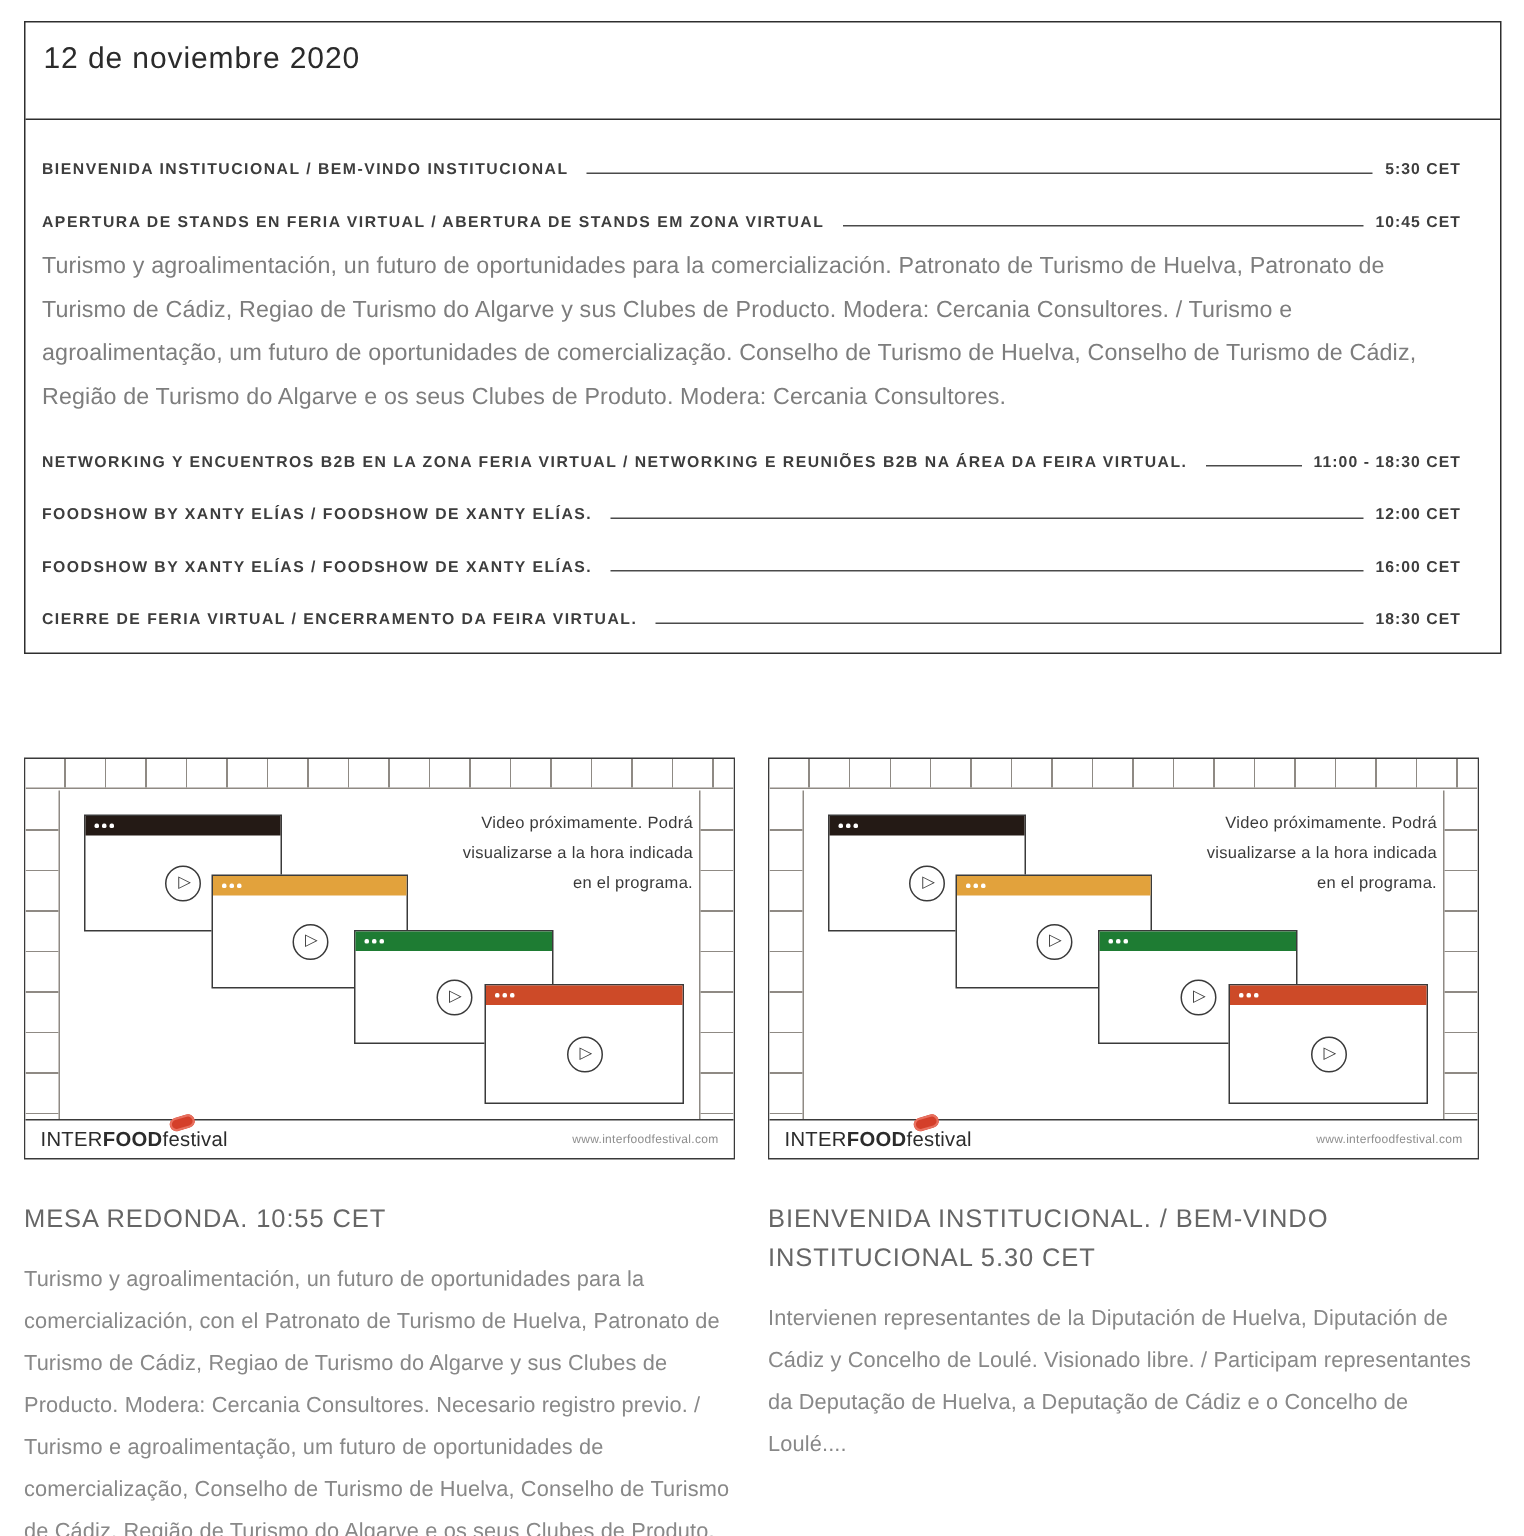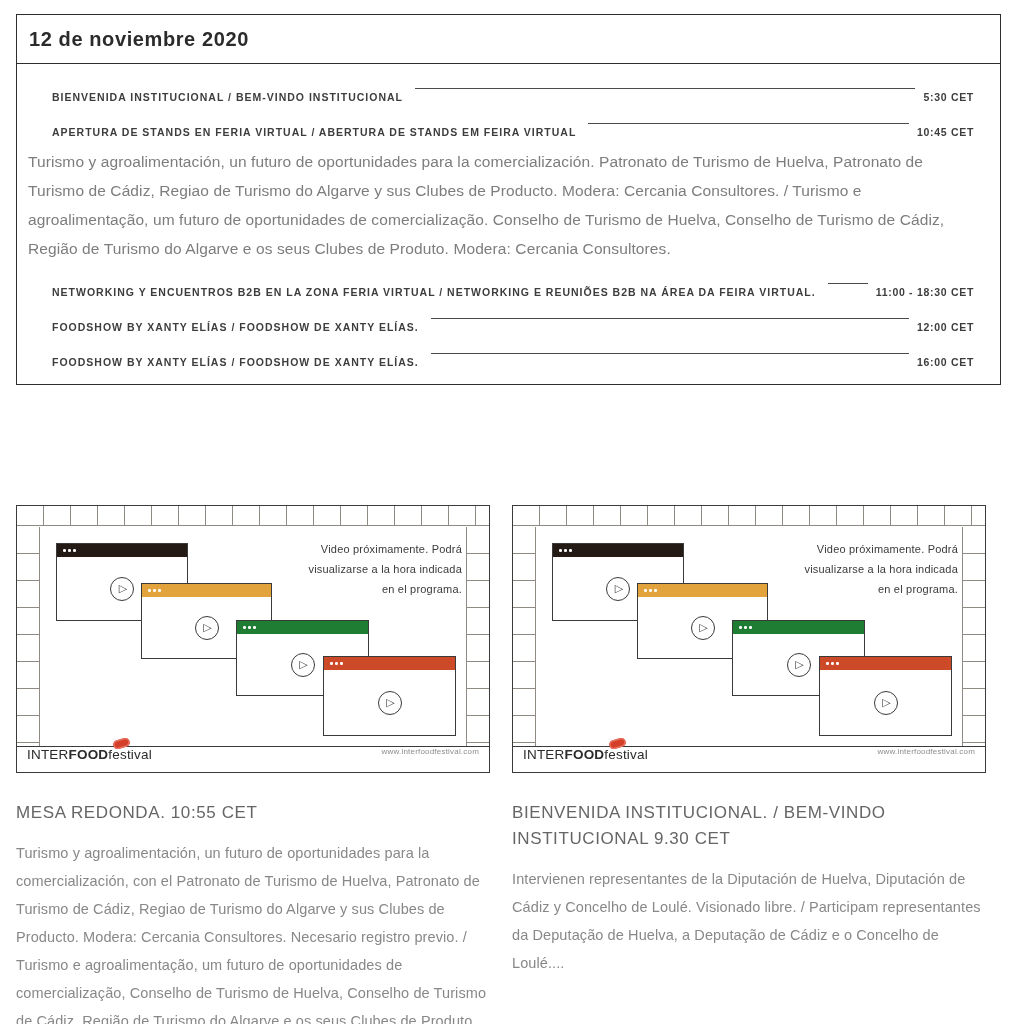--- a/index.html
+++ b/index.html
@@ -8,25 +8,25 @@
     position:relative; width:1016px; height:1024px; margin:0 auto;
     background:#ffffff; font-family:"Liberation Sans", sans-serif; overflow:hidden;
   }
 
   
   .sched-box {
     position:absolute; left:16px; top:14px; width:985px;
     border:1.5px solid #2e2e2e; background:#fff;
   }
   .sched-header {
-    padding:13px 12px 12px; border-bottom:1.5px solid #2e2e2e;
-    font-size:20px; font-weight:bold; letter-spacing:0.6px; color:#2b2b2b;
+    padding:13px 12px 28px; border-bottom:1.5px solid #2e2e2e;
+    font-size:20px; font-weight:normal; letter-spacing:0.6px; color:#2b2b2b;
   }
   .sched-body { padding:4px 26px 16px 11px; }
-  .sched-row { display:flex; align-items:flex-start; margin-top:23px;margin-left:24px; }
+  .sched-row { display:flex; align-items:flex-end; margin-top:23px; }
   .sched-row .lbl {
     font-size:10.5px; font-weight:bold; letter-spacing:1px; color:#3d3d3d;
     white-space:nowrap;
   }
   .leader { flex:1; border-bottom:1px solid #4a4a4a; margin:0 8px 0 12px; transform:translateY(-3px); min-width:20px; }
   .sched-row .tm {
     font-size:10.5px; font-weight:bold; letter-spacing:0.7px; color:#3d3d3d;
     white-space:nowrap;
   }
   .sched-desc {
@@ -74,21 +74,21 @@
   .win3 { left:219px; top:114px; width:133px; height:76px; }
   .win4 { left:306px; top:150px; width:133px; height:80px; }
 
   .notice {
     position:absolute; top:33px; right:27px; width:168px; text-align:right;
     font-size:11px; font-weight:normal; color:#3a3a3a; line-height:20px; letter-spacing:0.2px;
   }
 
   .logo-band {
     height:26px; border-top:1.5px solid #3a3a3a; background:#fff;
-    display:flex; justify-content:space-between; padding:0 10px;
+    display:flex; align-items:center; justify-content:space-between; padding:0 10px;
   }
   .logo { position:relative; font-size:13.5px; color:#2b2b2b; letter-spacing:0.2px; white-space:nowrap; }
   .logo b { font-weight:bold; }
   .logo-badge {
     position:absolute; top:-8px; left:86px; width:17px; height:9px;
     background:#d43f2a; border-radius:5px; transform:rotate(-16deg);
     box-shadow:inset 0 0 0 1.5px #e8705f;
   }
   .site-url { font-size:8px; color:#8d8d8d; letter-spacing:0.2px; }
 
@@ -110,21 +110,21 @@
     <div class="sched-header">12 de noviembre 2020</div>
     <div class="sched-body">
 
       <div class="sched-row">
         <span class="lbl">BIENVENIDA INSTITUCIONAL / BEM-VINDO INSTITUCIONAL</span>
         <span class="leader"></span>
         <span class="tm">5:30 CET</span>
       </div>
 
       <div class="sched-row">
-        <span class="lbl">APERTURA DE STANDS EN FERIA VIRTUAL / ABERTURA DE STANDS EM FEIRA VIRTUAL</span>
+        <span class="lbl">APERTURA DE STANDS EN FERIA VIRTUAL / ABERTURA DE STANDS EM ZONA VIRTUAL</span>
         <span class="leader"></span>
         <span class="tm">10:45 CET</span>
       </div>
 
       <p class="sched-desc">Turismo y agroalimentación, un futuro de oportunidades para la comercialización. Patronato de Turismo de Huelva, Patronato de Turismo de Cádiz, Regiao de Turismo do Algarve y sus Clubes de Producto. Modera: Cercania Consultores. / Turismo e agroalimentação, um futuro de oportunidades de comercialização. Conselho de Turismo de Huelva, Conselho de Turismo de Cádiz, Região de Turismo do Algarve e os seus Clubes de Produto. Modera: Cercania Consultores.</p>
 
       <div class="sched-row">
         <span class="lbl">NETWORKING Y ENCUENTROS B2B EN LA ZONA FERIA VIRTUAL / NETWORKING E REUNIÕES B2B NA ÁREA DA FEIRA VIRTUAL.</span>
         <span class="leader"></span>
         <span class="tm">11:00 - 18:30 CET</span>
@@ -135,20 +135,25 @@
         <span class="leader"></span>
         <span class="tm">12:00 CET</span>
       </div>
 
       <div class="sched-row">
         <span class="lbl">FOODSHOW BY XANTY ELÍAS / FOODSHOW DE XANTY ELÍAS.</span>
         <span class="leader"></span>
         <span class="tm">16:00 CET</span>
       </div>
 
+      <div class="sched-row">
+        <span class="lbl">CIERRE DE FERIA VIRTUAL / ENCERRAMENTO DA FEIRA VIRTUAL.</span>
+        <span class="leader"></span>
+        <span class="tm">18:30 CET</span>
+      </div>
 
     </div>
   </section>
 
   <div class="cards">
 
     <article class="card">
       <div class="card-art">
         <div class="art-main">
           <div class="grid-top"></div>
@@ -265,18 +270,18 @@
 
         <div class="logo-band">
           <span class="logo">
             <span>INTER</span><b>FOOD</b><span>festival</span>
             <span class="logo-badge"></span>
           </span>
           <span class="site-url">www.interfoodfestival.com</span>
         </div>
       </div>
 
-      <h2 class="card-title">BIENVENIDA INSTITUCIONAL. / BEM-VINDO INSTITUCIONAL 9.30 CET</h2>
+      <h2 class="card-title">BIENVENIDA INSTITUCIONAL. / BEM-VINDO INSTITUCIONAL 5.30 CET</h2>
       <p class="card-desc">Intervienen representantes de la Diputación de Huelva, Diputación de Cádiz y Concelho de Loulé. Visionado libre. / Participam representantes da Deputação de Huelva, a Deputação de Cádiz e o Concelho de Loulé....</p>
     </article>
 
   </div>
 </div>
 
 </body></html>

